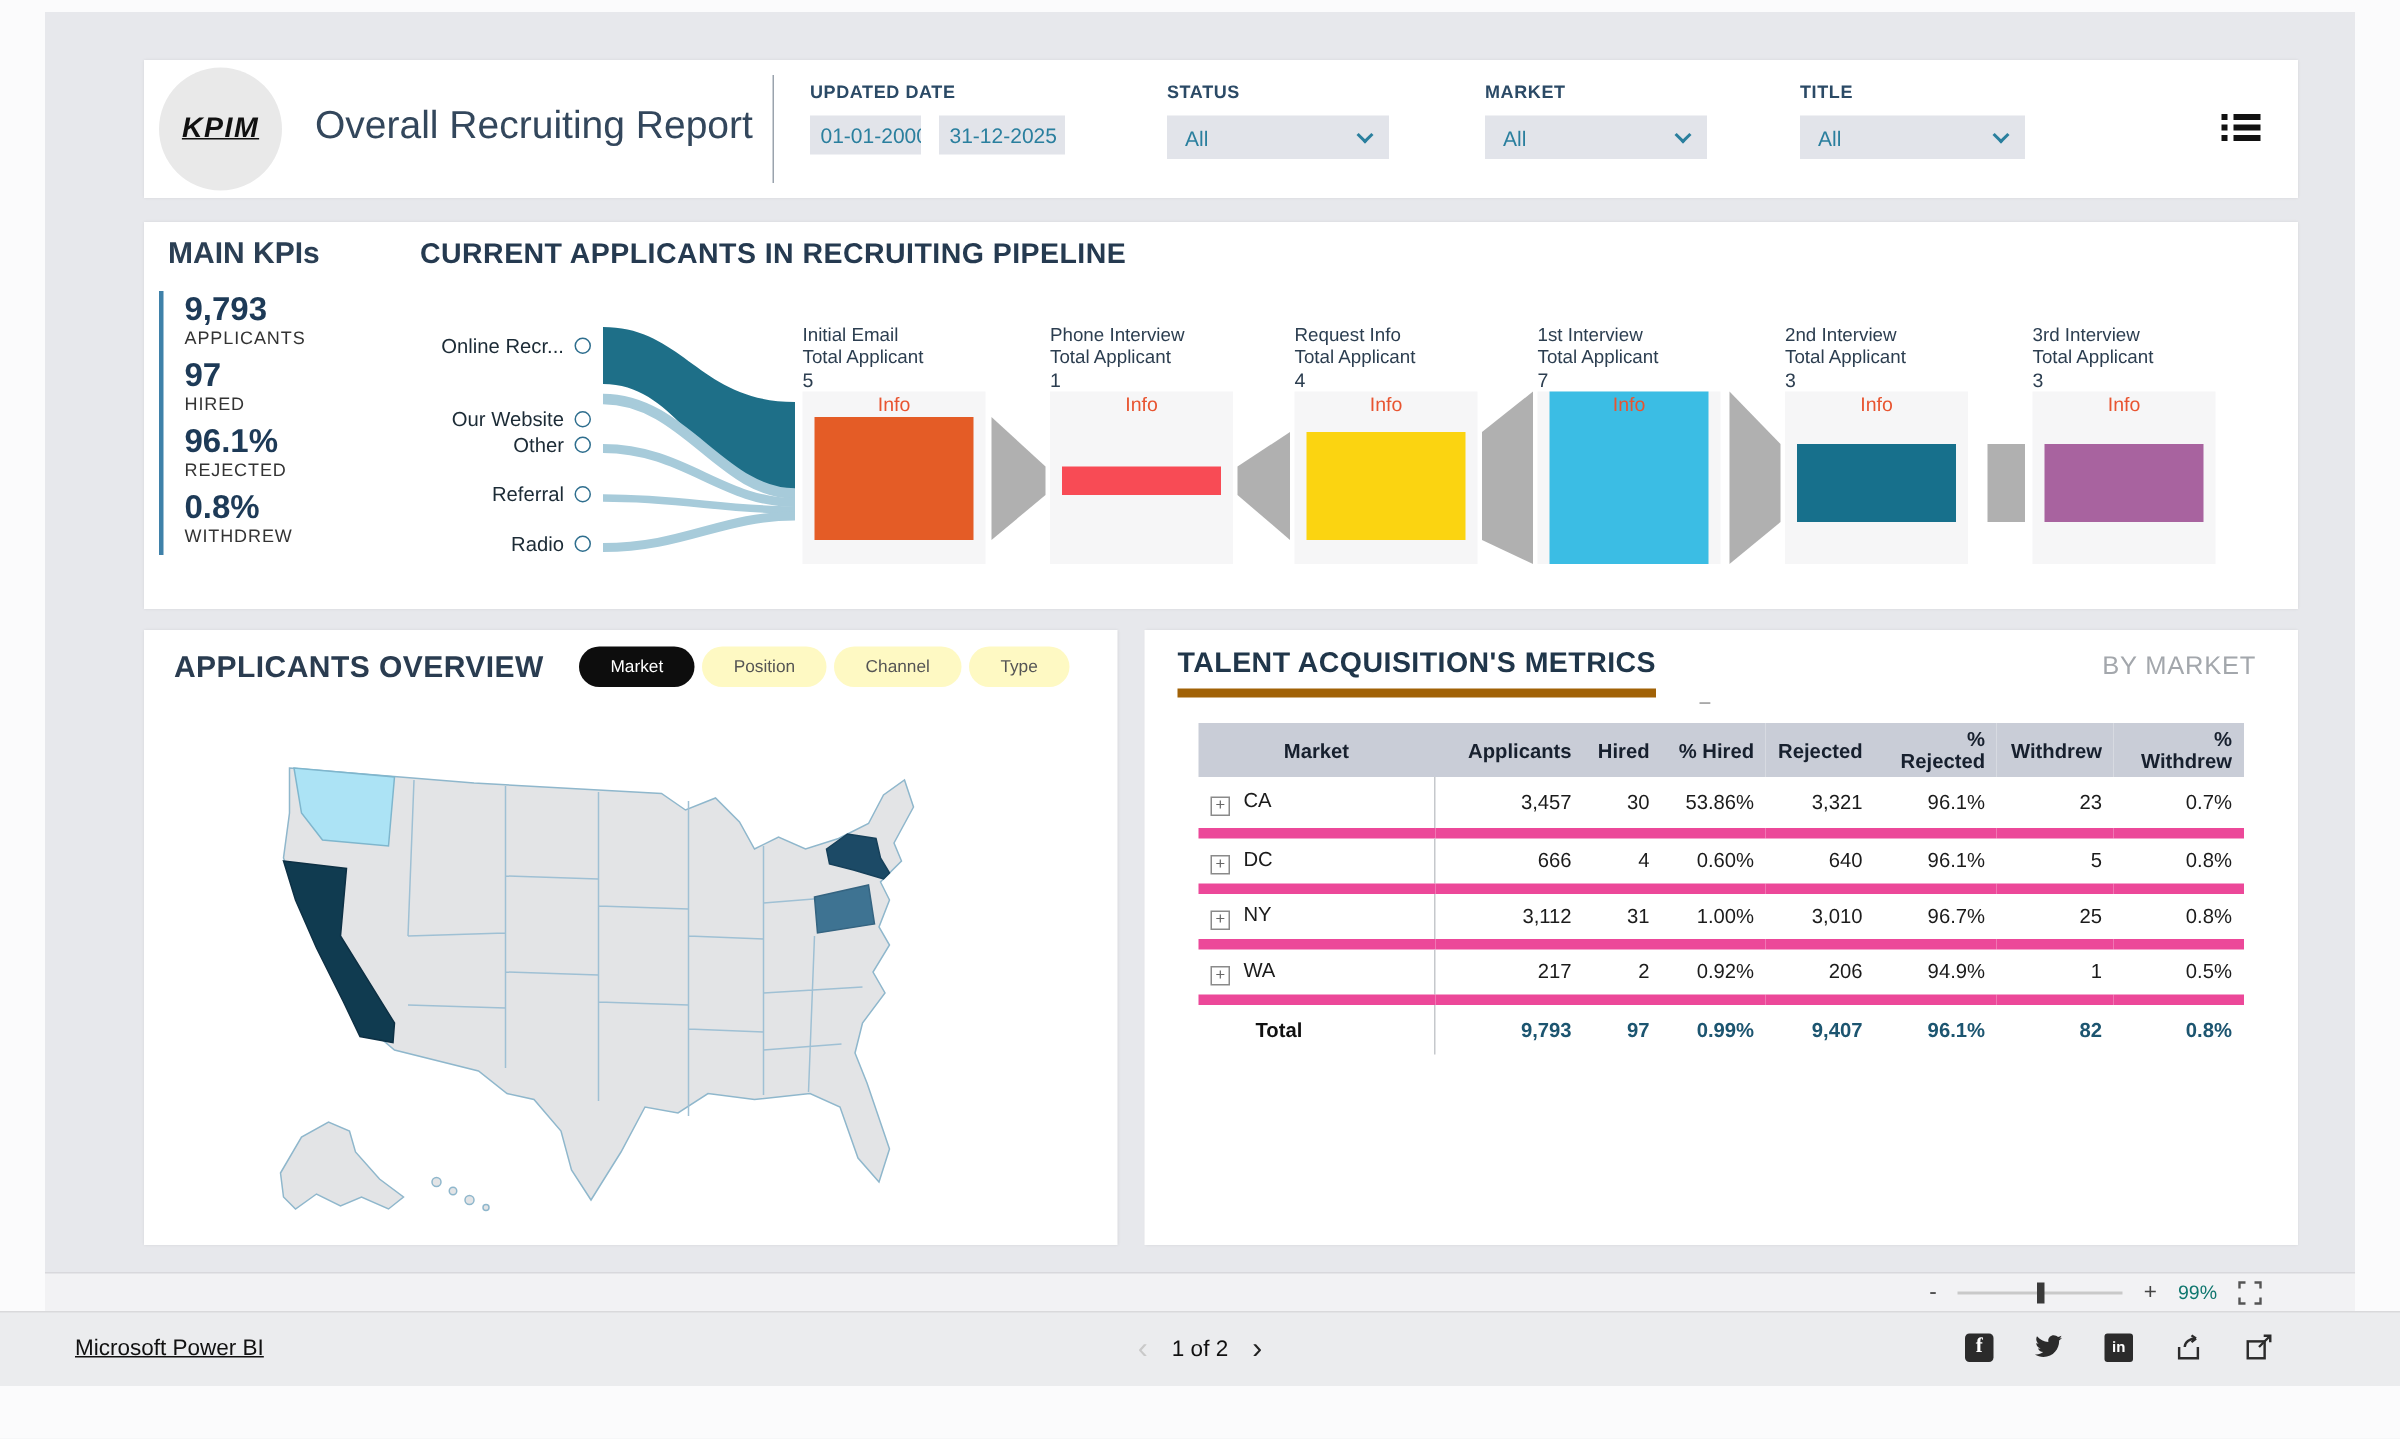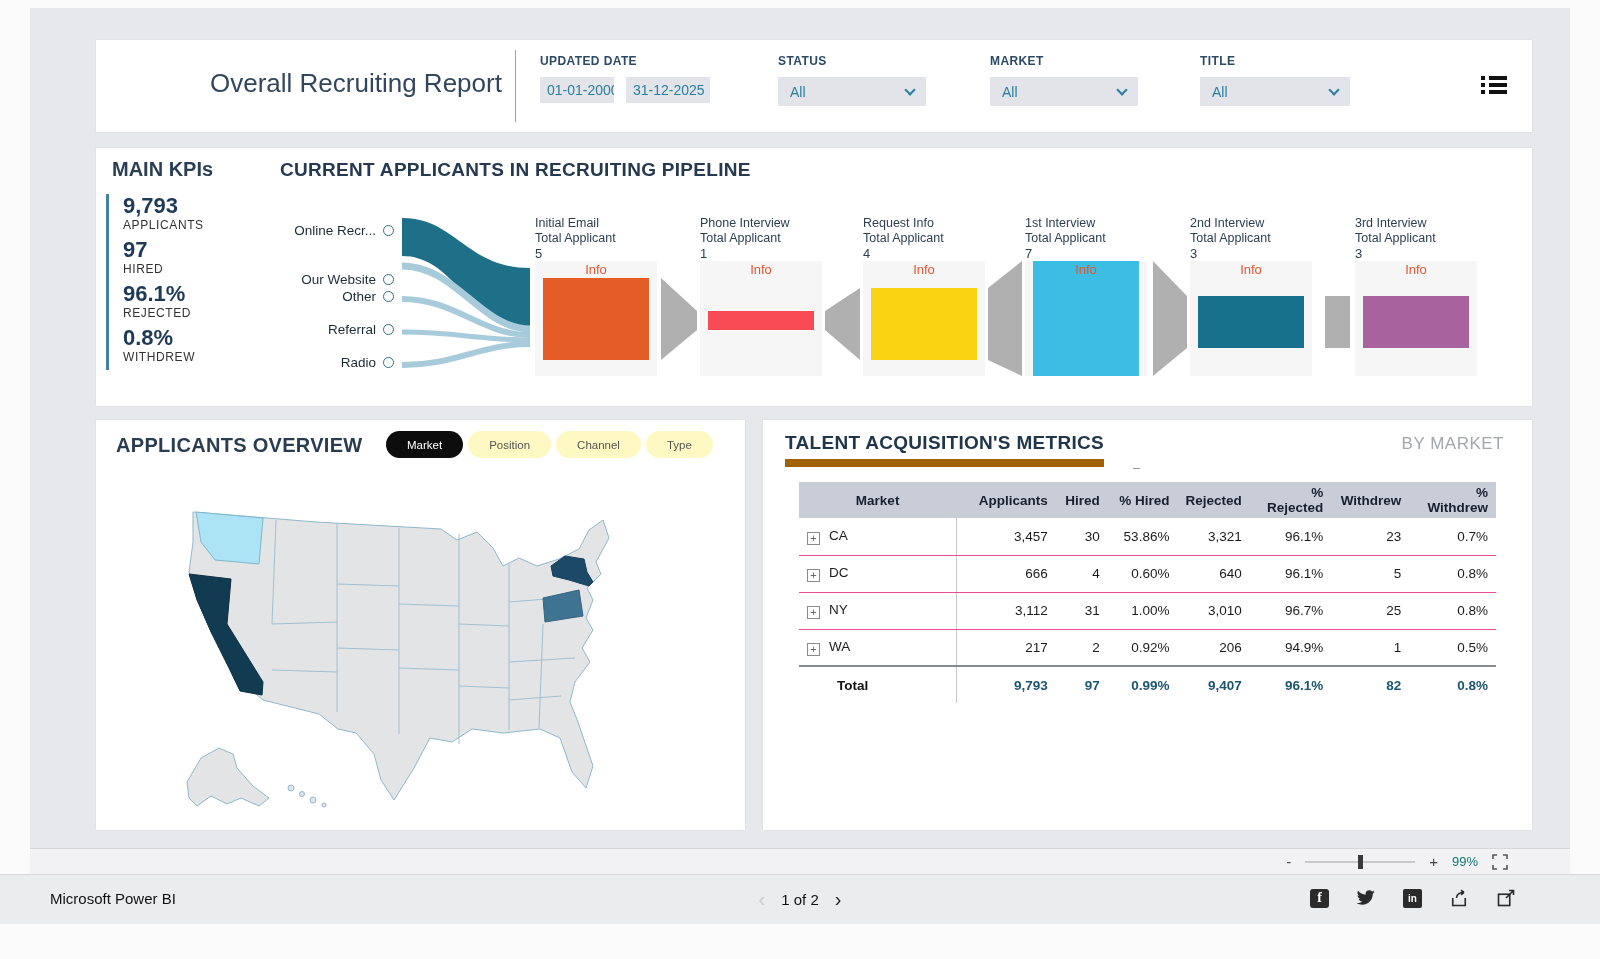--- a/index.html
+++ b/index.html
@@ -47,55 +47,58 @@
   
   .panel-map { left:66px; top:412px; width:649px; height:410px; }
   .map-title { position:absolute; left:20px; top:14px; font-size:20px; font-weight:bold; color:#2a3c50; letter-spacing:.3px; }
   .tabs { position:absolute; left:290px; top:11px; display:flex; gap:5px; }
   .tab { height:27px; padding:0 21px; border-radius:14px; background:#fef9c3; color:#555; font-size:11.5px; display:flex; align-items:center; cursor:pointer; }
   .tab.active { background:#0d0d0d; color:#fff; }
   .usmap { position:absolute; left:25px; top:52px; }
 
   
   .panel-table { left:733px; top:412px; width:769px; height:410px; }
-  .table-title { position:absolute; left:22px; top:12px; font-size:19px; font-weight:bold; color:#20364a; letter-spacing:.3px; border-bottom:8px solid #a16207; padding-bottom:5px; }
+  .table-title { position:absolute; left:22px; top:12px; font-size:19px; font-weight:bold; color:#20364a; letter-spacing:.3px; border-bottom:6px solid #a16207; padding-bottom:5px; }
   .table-sub { position:absolute; right:28px; top:14px; font-size:17px; color:#a3a7ac; letter-spacing:.5px; }
   .table-dash { position:absolute; left:370px; top:40px; color:#888; font-size:13px; }
   table.metrics { position:absolute; left:36px; top:62px; width:697px; border-collapse:collapse; font-size:13.5px; color:#1b1b1b; }
   table.metrics th { background:#c9cdd7; font-weight:bold; color:#17202e; height:36px; padding:0 8px; text-align:right; }
   table.metrics th:first-child { text-align:center; }
-  table.metrics td { height:37px; padding:0 8px; text-align:right; border-bottom:1px solid #ec4899; }
+  table.metrics td { height:37px; padding:0 8px; text-align:right; border-bottom:7px solid #ec4899; }
   table.metrics td:first-child { text-align:left; border-right:1px solid #c5c8cc; }
   .expander { display:inline-block; width:13px; height:13px; border:1px solid #8a8a8a; color:#666; font-size:11px; line-height:11px; text-align:center; margin-right:9px; vertical-align:-2px; cursor:pointer; }
   tr.total-row td { border-top:2px solid #868b93; border-bottom:none; font-weight:bold; color:#1c5570; }
   tr.total-row td:first-child { padding-left:38px; color:#111; }
 
   
   .toolbar { position:absolute; left:30px; top:848px; width:1540px; height:26px; background:#f2f2f4; border-top:1px solid #d8d8dc; display:flex; align-items:center; justify-content:flex-end; gap:14px; padding-right:62px; }
   .zoom-sign { font-size:15px; color:#444; cursor:pointer; line-height:1; }
   .zoom-track { position:relative; width:110px; height:2px; background:#c9c9c9; cursor:pointer; }
   .zoom-thumb { position:absolute; left:48%; top:-6px; width:5px; height:14px; background:#3a3a3a; }
   .zoom-pct { font-size:13px; color:#0f766e; }
   .fit-icon { cursor:pointer; display:flex; }
   .footer { position:absolute; left:0; top:874px; width:1600px; height:50px; background:#ebecee; border-top:1px solid #d9d9db; }
-  .brand { position:absolute; left:50px; top:15px; font-size:15px; color:#111; }
+  .brand { position:absolute; left:50px; top:15px; font-size:15px; color:#111;text-decoration:underline; }
   .pager { position:absolute; left:50%; transform:translateX(-50%); top:13px; display:flex; align-items:center; gap:16px; }
   .pager .prev { color:#c9c9c9; font-size:20px; cursor:default; }
   .pager .next { color:#222; font-size:20px; cursor:pointer; }
   .pager .label { font-size:15px; color:#111; }
   .social { position:absolute; right:84px; top:13px; display:flex; align-items:center; gap:27px; }
   .sq-icon { width:19px; height:19px; background:#2b2b2b; border-radius:3px; color:#fff; display:flex; align-items:center; justify-content:center; font-weight:bold; cursor:pointer; }
 </style>
 </head>
 <body>
 
 <div id="app">
   <div class="canvas">
 
     <div class="panel panel-header">
+      <div class="logo">
+          <span>KPIM</span>
+        </div>
       <div class="report-title">Overall Recruiting Report</div>
       <div class="header-divider"></div>
 
       <div class="filter" style="left:444px;">
         <div class="filter-label">UPDATED DATE</div>
         <div class="date-row">
           <div class="date-box" style="width:74px;">01-01-2000</div>
           <div class="date-box" style="width:84px;">31-12-2025</div>
         </div>
       </div>

